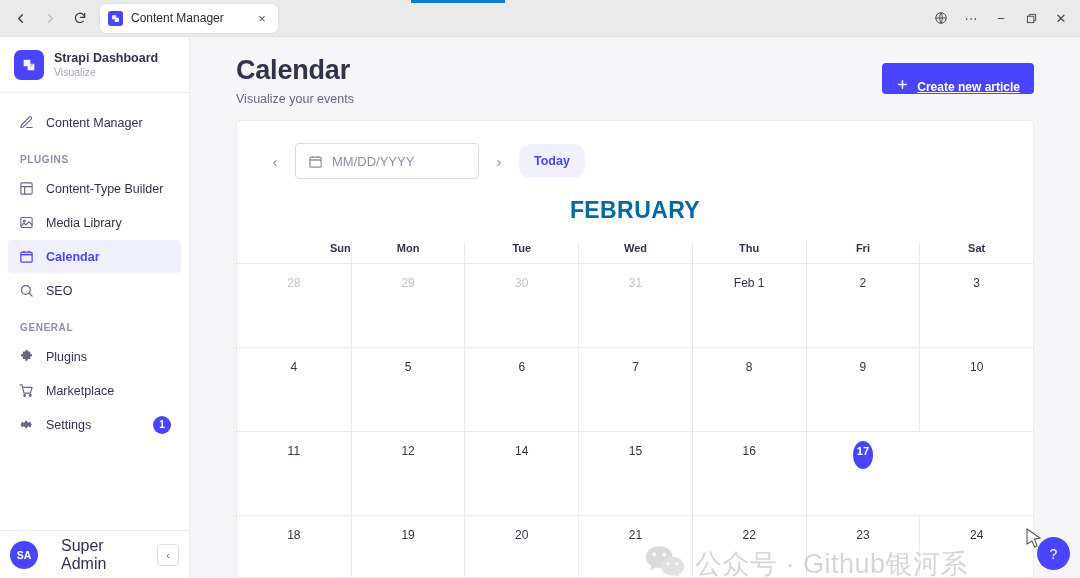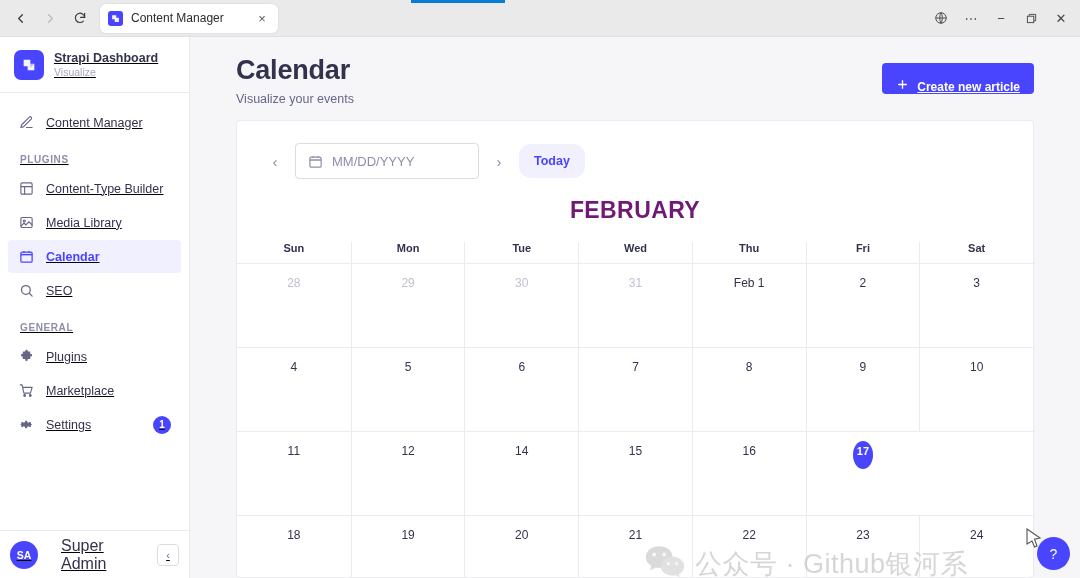--- a/index.html
+++ b/index.html
@@ -78,21 +78,20 @@
   .app { display: flex; height: 541px; background: #f6f6f9; }
 
   
   .sidebar {
     width: 190px;
     background: #ffffff;
     border-right: 1px solid #eaeaef;
     display: flex; flex-direction: column;
     flex: 0 0 auto;
     position: relative;
-    text-decoration: underline;
   }
   .brand {
     display: flex; align-items: center; gap: 10px;
     padding: 14px 12px 14px 14px;
     border-bottom: 1px solid #eaeaef;
     height: 56px;
   }
   .brand-logo {
     width: 30px; height: 30px;
     border-radius: 7px;
@@ -206,37 +205,37 @@
   .today-btn {
     height: 34px; padding: 0 15px;
     background: #f0f0ff; color: #4945ff;
     border: none; border-radius: 12px;
     font-size: 12.5px; font-weight: bold;
   }
 
   .month-title {
     text-align: center;
     font-size: 23px; font-weight: bold;
-    color: #701a75;
+    color: #0369a1;
     letter-spacing: .4px;
     padding: 8px 0 18px 0;
   }
 
   .weekdays {
     display: grid; grid-template-columns: repeat(7, 1fr);
     border-bottom: 1px solid #eaeaef;
   }
   .weekday {
     text-align: center;
     font-size: 11px; font-weight: bold;
     color: #32324d;
     padding-bottom: 9px;
     border-left: 1px solid #eaeaef;
   }
-  .weekday:first-child { border-left: none; }
+  .weekday:first-child { border-left: none; text-align: right; }
 
   .weeks { display: flex; flex-direction: column; }
   .week {
     display: grid; grid-template-columns: repeat(7, 1fr);
     height: 84px;
     border-bottom: 1px solid #eaeaef;
   }
   .day-cell {
     border-left: 1px solid #eaeaef;
     padding-top: 9px;

